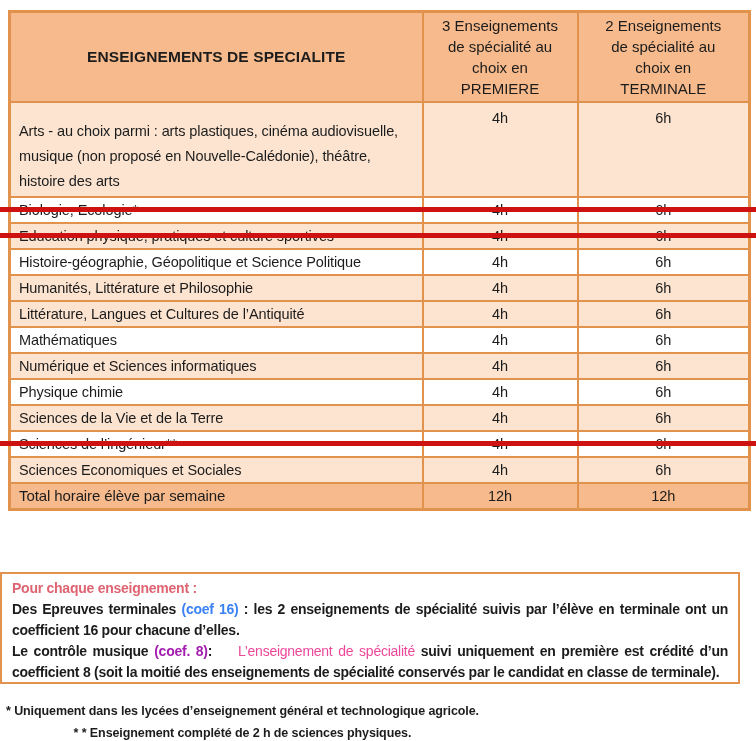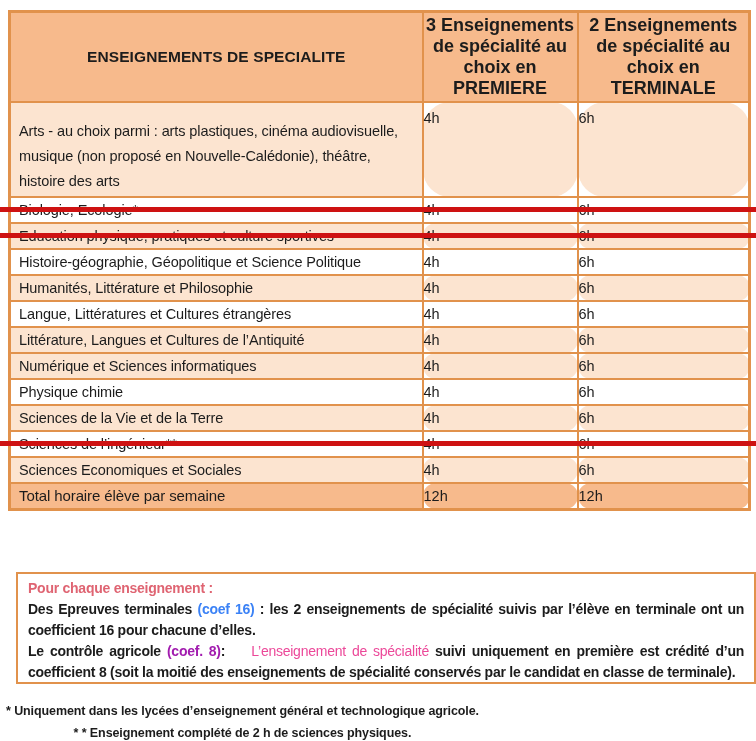--- a/index.html
+++ b/index.html
@@ -9,40 +9,40 @@
   }
   table.spec{
     position:absolute;left:8px;top:10px;width:740px;
     border-collapse:collapse;table-layout:fixed;
     border:3px solid #E1924C;
   }
   table.spec th, table.spec td{border:2px solid #E1924C;overflow:visible;}
   thead tr{height:90px;}
   th{background:#F7BA8C;vertical-align:middle;}
   th.c-subject{font-size:15.5px;font-weight:bold;letter-spacing:.1px;}
-  th.c-hours{font-size:18px;font-weight:bold;text-align:center;white-space:pre-line;line-height:21px;}
+  th.c-hours{font-size:15px;font-weight:normal;text-align:center;white-space:pre-line;line-height:21px;}
   tbody tr{height:21px;}
   tr.r-tall{height:78px;}
   td.c-label{
     padding:2px 6px 2px 8px;font-size:14.5px;line-height:20px;
     vertical-align:middle;position:relative;letter-spacing:-0.1px;
   }
   tr.r-tall td.c-label{vertical-align:top;line-height:25px;padding-top:16px;}
-  td.c-hour{font-size:14.5px;text-align:left;vertical-align:middle;padding:0;border-radius:27px;}
+  td.c-hour{font-size:14.5px;text-align:center;vertical-align:middle;padding:0;}
   tr.r-tall td.c-hour{vertical-align:top;padding-top:7px;}
   tr.r-peach td{background:#FCE4D0;}
   tr.r-white td{background:#ffffff;}
   tr.r-total td{background:#F7BA8C;font-weight:normal;}
   tr.r-total td.c-label{font-size:15px;}
   .strike{
     position:absolute;left:-11px;top:9px;width:756px;height:5px;
     background:#CE1212;z-index:4;
   }
   .note-box{
-    position:absolute;left:16px;top:572px;width:740px;height:112px;
+    position:absolute;left:0;top:572px;width:740px;height:112px;
     box-sizing:border-box;border:2px solid #E1924C;background:#fff;
     padding:4px 10px 0 10px;font-size:14px;font-weight:bold;
     line-height:21px;letter-spacing:-0.25px;
   }
   .note-box p{margin:0;text-align:justify;}
   p.note-title{color:#DF6472;text-align:left;}
   .red16{color:#3b82f6;}
   .red8{color:#a21caf;}
   .gray{color:#ec4899;font-weight:normal;margin-left:20px;}
   .footnotes{
@@ -94,27 +94,27 @@
       <tr class="r-white">
         <td class="c-label"><span>Histoire-géographie, Géopolitique et Science Politique</span></td>
         <td class="c-hour">4h</td>
         <td class="c-hour">6h</td>
       </tr>
       <tr class="r-peach">
         <td class="c-label"><span>Humanités, Littérature et Philosophie</span></td>
         <td class="c-hour">4h</td>
         <td class="c-hour">6h</td>
       </tr>
-      <tr class="r-white">
-        <td class="c-label"><span>Langue, Littératures et Cultures étrangères</span></td>
+      <tr class="r-peach">
+        <td class="c-label"><span>Littérature, Langues et Cultures de l’Antiquité</span></td>
         <td class="c-hour">4h</td>
         <td class="c-hour">6h</td>
       </tr>
-      <tr class="r-peach">
-        <td class="c-label"><span>Littérature, Langues et Cultures de l’Antiquité</span></td>
+      <tr class="r-white">
+        <td class="c-label"><span>Mathématiques</span></td>
         <td class="c-hour">4h</td>
         <td class="c-hour">6h</td>
       </tr>
       <tr class="r-peach">
         <td class="c-label"><span>Numérique et Sciences informatiques</span></td>
         <td class="c-hour">4h</td>
         <td class="c-hour">6h</td>
       </tr>
       <tr class="r-white">
         <td class="c-label"><span>Physique chimie</span></td>
@@ -140,21 +140,21 @@
         <td class="c-label"><span>Total horaire élève par semaine</span></td>
         <td class="c-hour">12h</td>
         <td class="c-hour">12h</td>
       </tr>
     </tbody>
   </table>
 
   <div class="note-box">
     <p class="note-title">Pour chaque enseignement :</p>
     <p class="note-par"><span>Des Epreuves terminales </span><span class="red16">(coef 16)</span><span> : les 2 enseignements de spécialité suivis par l’élève en terminale ont un coefficient 16 pour chacune d’elles.</span></p>
-    <p class="note-par"><span>Le contrôle agricole </span><span class="red8">(coef. 8)</span><span>: </span><span class="gray">L’enseignement de spécialité </span><span>suivi uniquement en première est crédité d’un coefficient 8 (soit la moitié des enseignements de spécialité conservés par le candidat en classe de terminale).</span></p>
+    <p class="note-par"><span>Le contrôle musique </span><span class="red8">(coef. 8)</span><span>: </span><span class="gray">L’enseignement de spécialité </span><span>suivi uniquement en première est crédité d’un coefficient 8 (soit la moitié des enseignements de spécialité conservés par le candidat en classe de terminale).</span></p>
   </div>
 
   <div class="footnotes">
     <p>* Uniquement dans les lycées d’enseignement général et technologique agricole.</p>
     <p>* * Enseignement complété de 2 h de sciences physiques.</p>
   </div>
 
 </div>
 
 </body></html>

